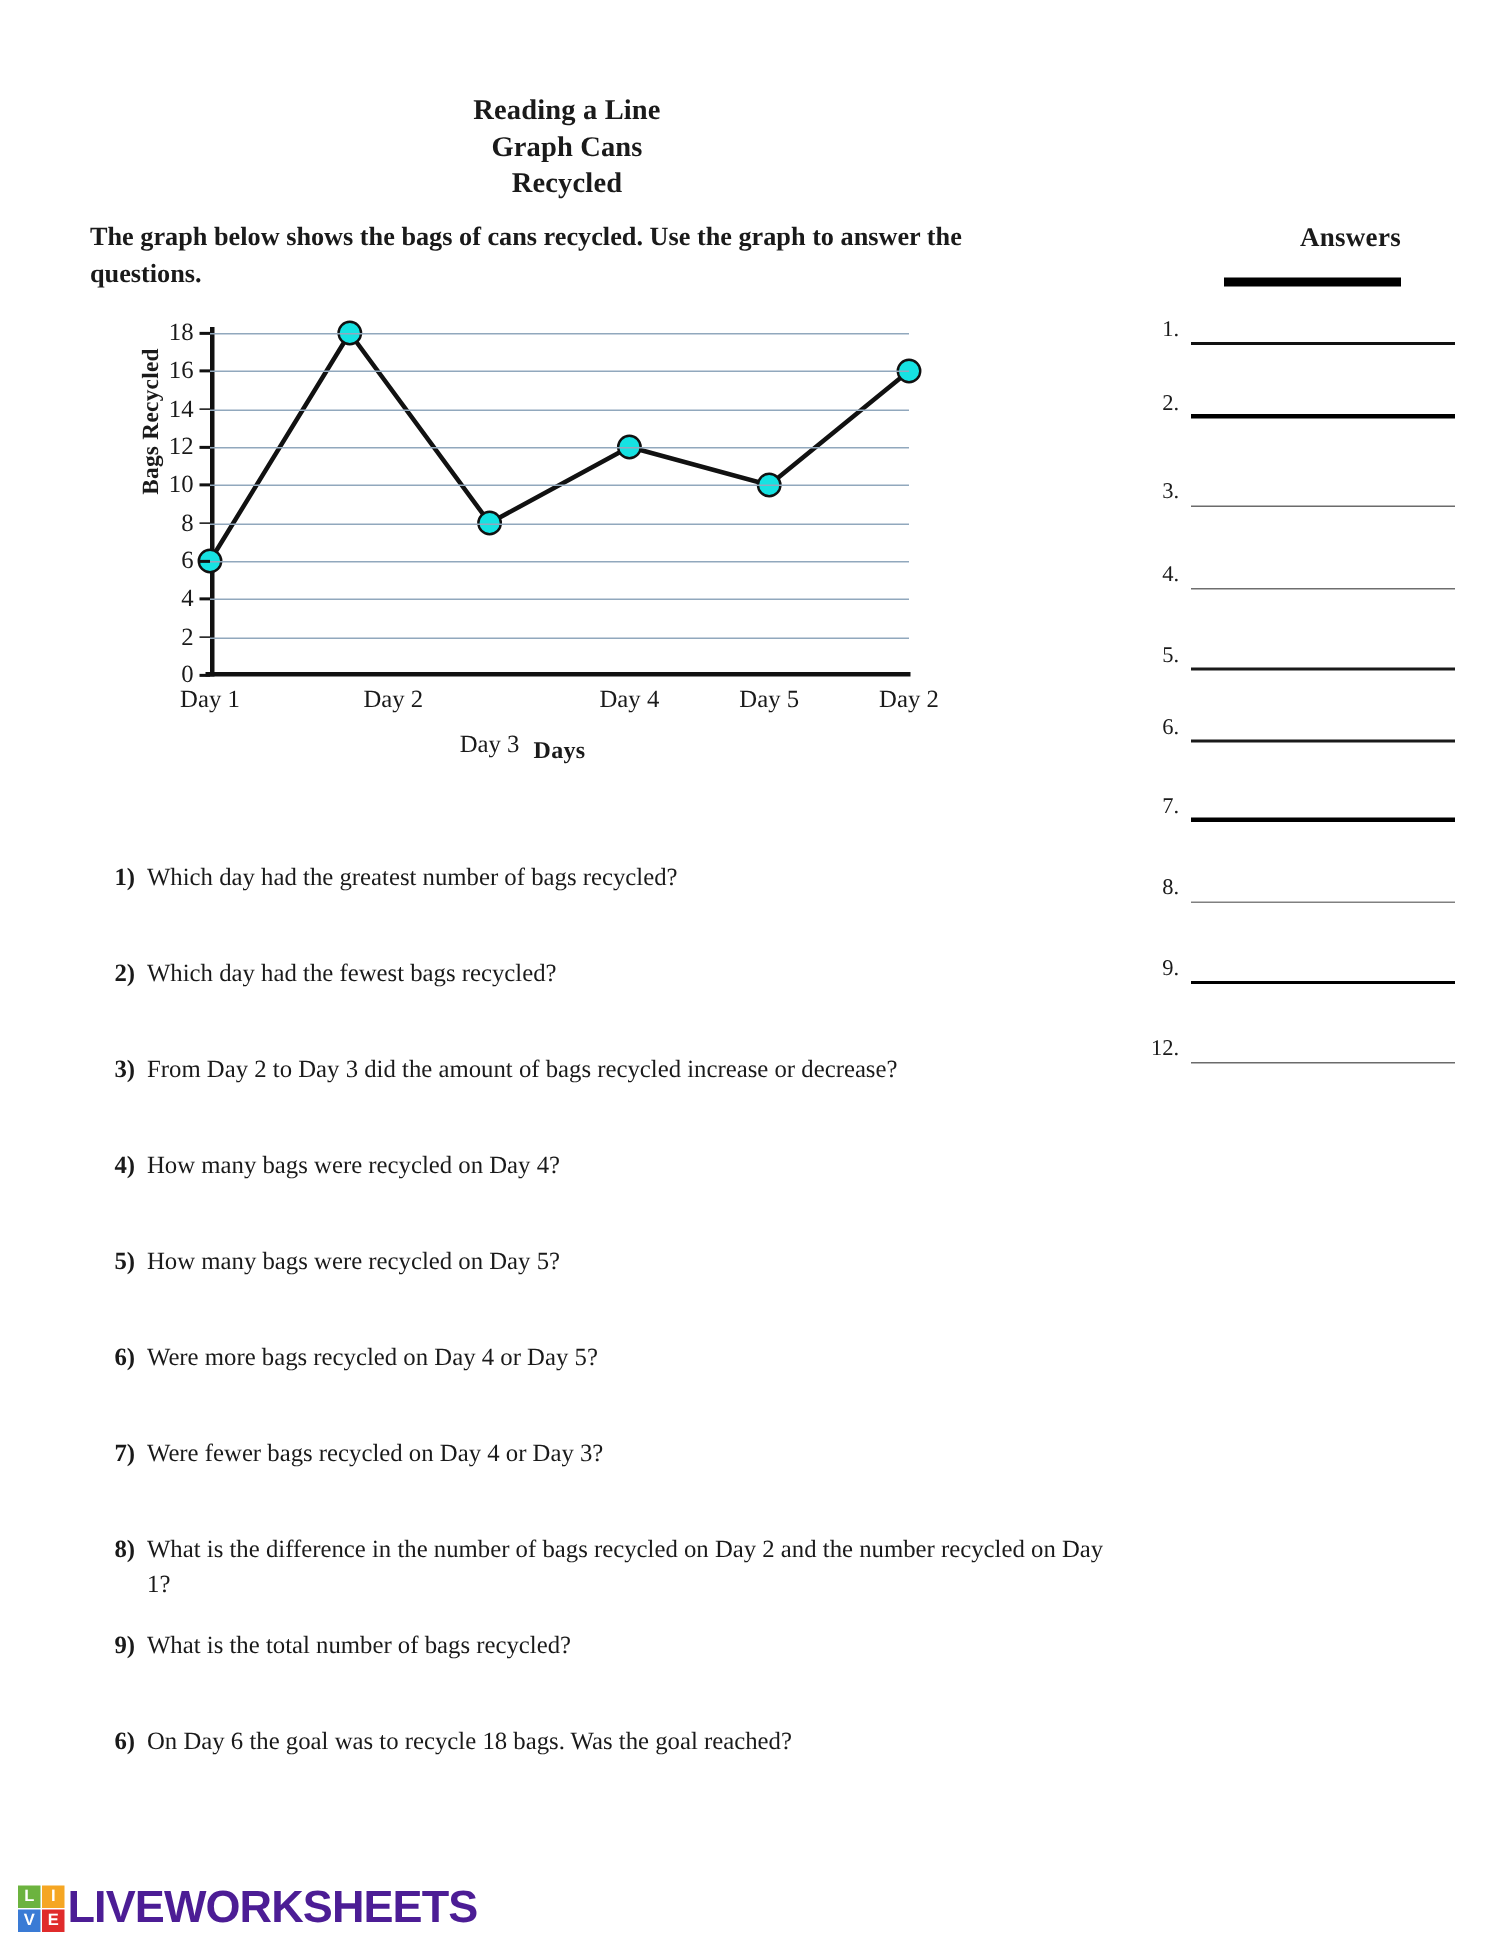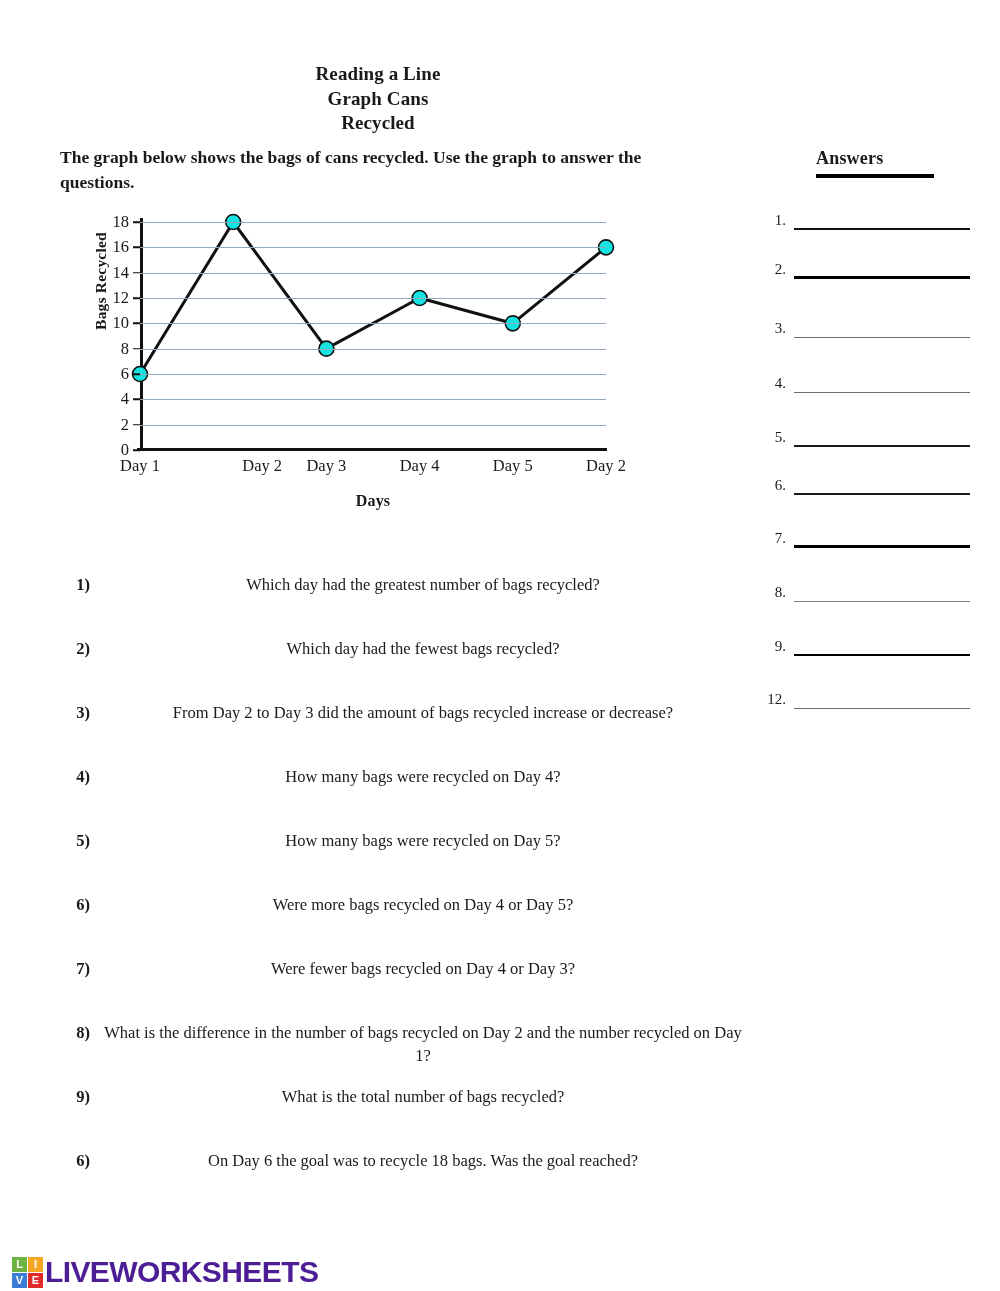--- a/index.html
+++ b/index.html
@@ -163,37 +163,37 @@
   }
   .q-num {
     position: absolute;
     left: 0;
     top: 0;
     width: 30px;
     text-align: right;
     font-weight: bold;
     font-size: 16.5px;
   }
-  .q-text { display: block; text-align: center; }
+  .q-text { display: block; }
 
   
   .answers {
     position: absolute;
     top: 148px;
     left: 760px;
     width: 210px;
   }
   .answers-head {
-    text-align: left;
+    text-align: right;
     font-weight: bold;
     font-size: 18px;
-    padding-bottom: 5px;
+    padding-bottom: 16px;
     width: 118px;
     margin: 0 auto 0 56px;
-    border-bottom: 4px solid #000000;
+    border-bottom: 6px solid #000000;
     letter-spacing: 0.2px;
   }
   .answer-row {
     position: absolute;
     left: 0;
     width: 210px;
     height: 20px;
   }
   .answer-num {
     position: absolute;
@@ -301,21 +301,21 @@
         <div class="y-tick-mark" style="top: 25.3333px;"></div>
         <div class="gridline" style="top: 0px;"></div>
         <div class="y-tick-label" style="top: 0px;">18</div>
         <div class="y-tick-mark" style="top: 0px;"></div>
       </div>
   </div>
 
   <div class="x-tick-labels" id="x-tick-labels">
       <div class="x-tick-label" style="left: 24px;">Day 1</div>
       <div class="x-tick-label" style="left: 117.2px; margin-left: 29px;">Day 2</div>
-      <div class="x-tick-label" style="left: 210.4px;">Day 3</div>
+      <div class="x-tick-label" style="left: 210.4px; margin-top: 30px;">Day 3</div>
       <div class="x-tick-label" style="left: 303.6px;">Day 4</div>
       <div class="x-tick-label" style="left: 396.8px;">Day 5</div>
       <div class="x-tick-label" style="left: 490px;">Day 2</div>
     </div>
   <div class="x-axis-title">Days</div>
 </div>
 
 <div class="questions" id="questions-list" style="position: absolute; height: 620px;">
     <div class="question" style="position: absolute; top: 0px; left: 0px; width: 650px;">
       <span class="q-num">1)</span>

